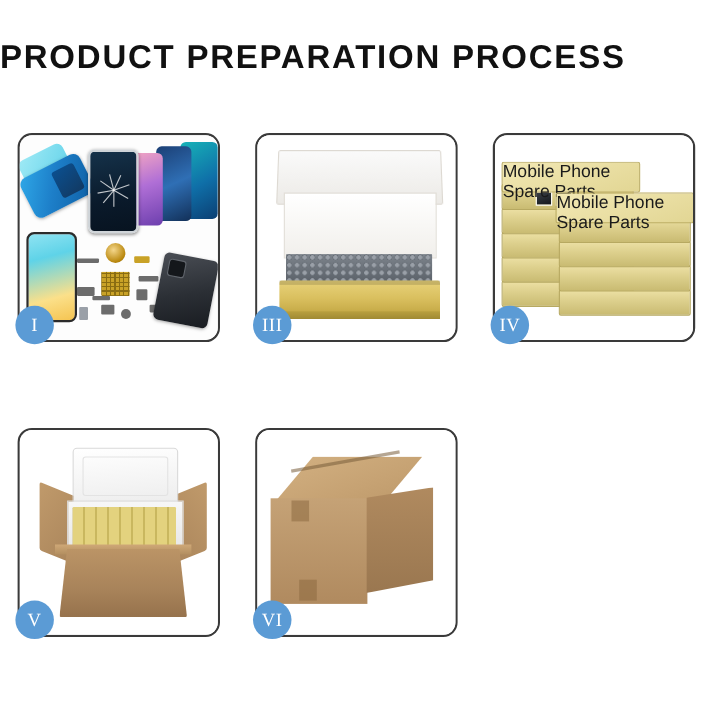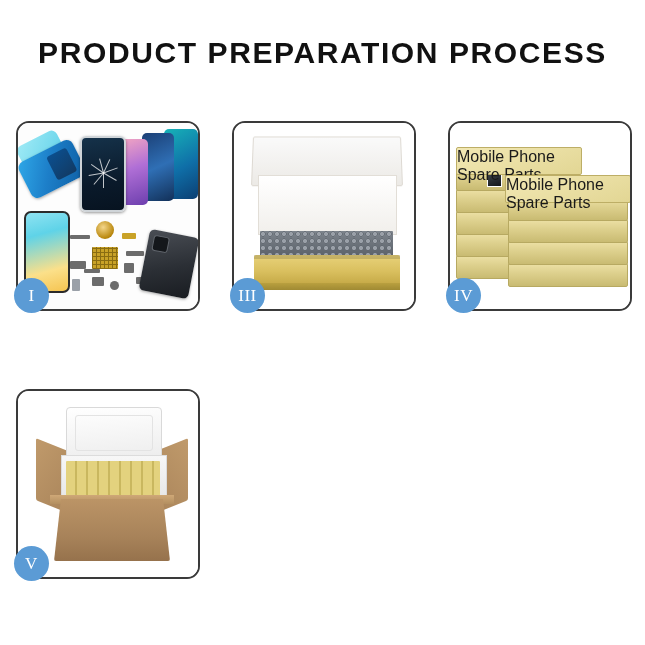--- a/index.html
+++ b/index.html
@@ -6,21 +6,21 @@
   body{
     width:645px;height:645px;
     background:#ffffff;
     font-family:"Liberation Sans", sans-serif;
     color:#1a1a1a;
     overflow:hidden;
   }
   .page{position:relative;width:645px;height:645px;}
 
   
-  .header{position:absolute;left:0;top:0;width:645px;text-align:center;}
+  .header{position:absolute;left:0;top:0;width:645px;}
   .title{
     font-size:30px;font-weight:700;letter-spacing:1.6px;
     color:#111111;line-height:1;margin-top:38px;
     white-space:nowrap;
   }
   .subtitle{
     font-size:13.2px;font-weight:400;letter-spacing:.25px;
     color:#2b2b2b;margin-top:13px;white-space:nowrap;
   }
 
@@ -398,15 +398,26 @@
         <div class="flap-r"></div>
         <div class="foam-lid"></div>
         <div class="foam-body"></div>
         <div class="yel-rows"></div>
         <div class="carton-lip"></div>
         <div class="carton-front"></div>
       </div>
       <div class="badge">V</div>
     </div>
 
+    <div class="card">
+      <div class="card-inner c6">
+        <div class="bx-top"></div>
+        <div class="bx-seam"></div>
+        <div class="bx-left"></div>
+        <div class="bx-right"></div>
+        <div class="tape" style="left:31px;top:64px;"></div>
+        <div class="tape" style="left:38px;top:136px;"></div>
+      </div>
+      <div class="badge">VI</div>
+    </div>
 
   </div>
 </div>
 
 </body></html>

